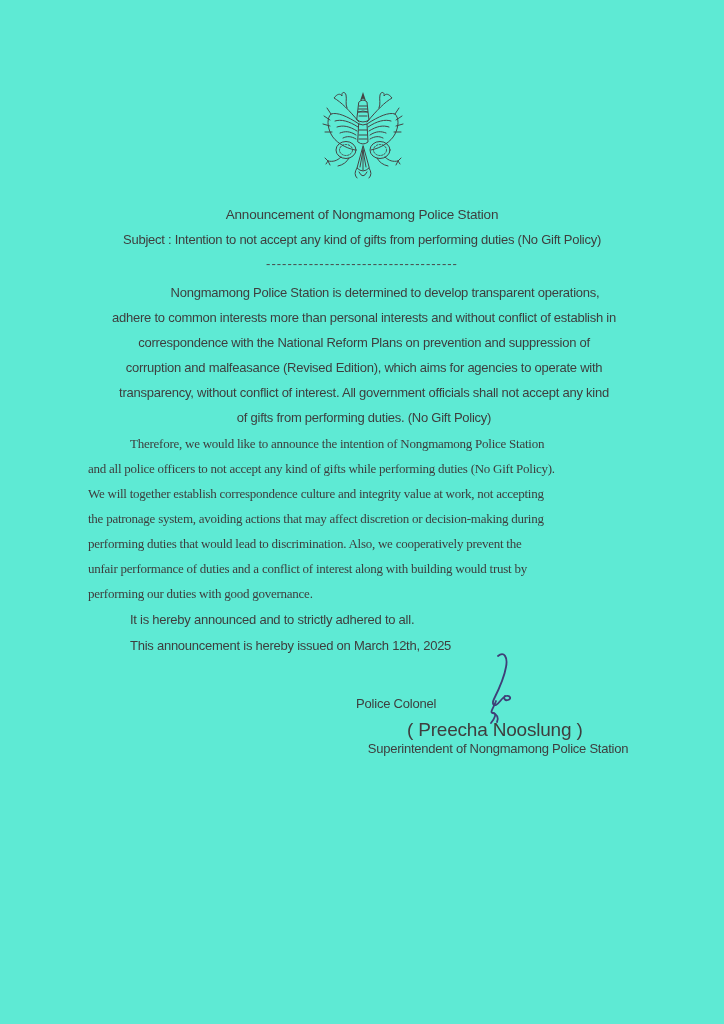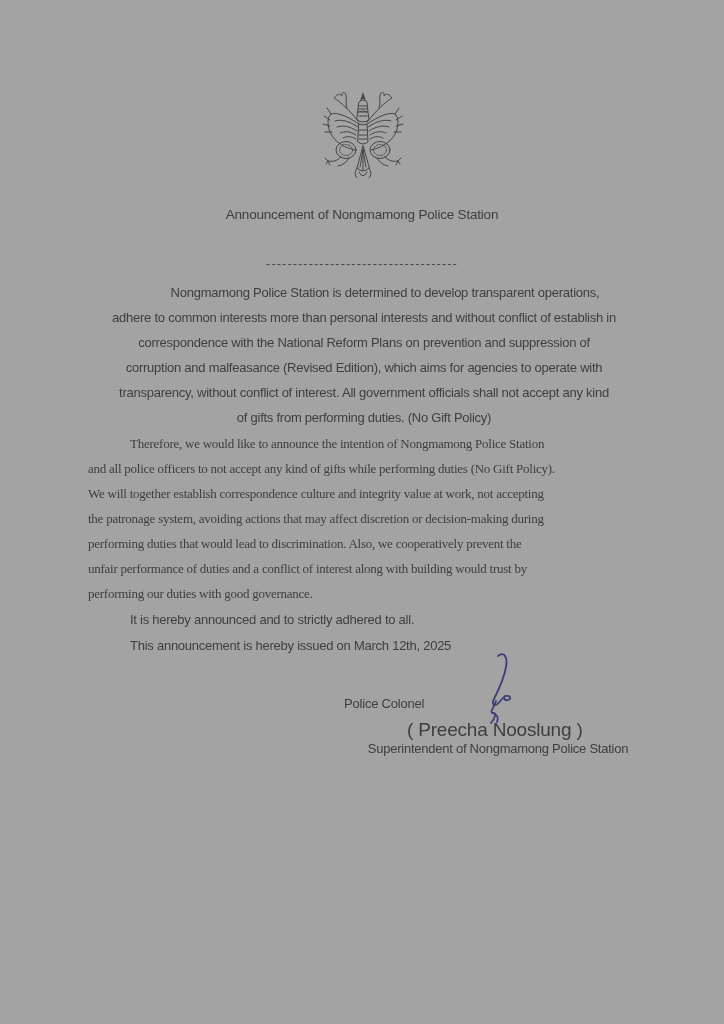--- a/index.html
+++ b/index.html
@@ -4,21 +4,21 @@
 <style>
   html, body {
     margin: 0;
     padding: 0;
     background: #ffffff;
   }
   .page {
     position: relative;
     width: 724px;
     height: 1024px;
-    background: #a3a3a3;
+    background: #5eead4;
     overflow: hidden;
     font-family: "Liberation Sans", sans-serif;
     color: #3e3e3e;
   }
   .emblem {
     position: absolute;
     left: 319px;
     top: 90px;
     width: 88px;
     height: 92px;
@@ -48,21 +48,21 @@
   .line {
     height: 25px;
     line-height: 19px;
     white-space: nowrap;
   }
   .indent { text-indent: 42px; }
   .closing-1 { top: 610px; }
   .closing-2 { top: 636px; }
   .sig-rank {
     position: absolute;
-    left: 344px;
+    left: 356px;
     top: 696px;
     font-size: 13px;
     letter-spacing: -0.2px;
   }
   .sig-name {
     position: absolute;
     left: 407px;
     top: 719px;
     width: 200px;
     font-size: 19px;
@@ -126,20 +126,21 @@
     <path d="M44 56 L38 78 Q44 84 50 78 Z"></path>
     <path d="M44 60 L41 77 M44 60 L47 77 M44 58 L44 80"></path>
     <path d="M38 78 Q34 84 38 88 M50 78 Q54 84 50 88 M40 82 Q44 90 48 82"></path>
 
     <path d="M22 67 C18 71 14 72 9 71 M9 71 L6 68 M9 71 L7 74 M9 71 L11 75"></path>
     <path d="M66 67 C70 71 74 72 79 71 M79 71 L82 68 M79 71 L81 74 M79 71 L77 75"></path>
     <path d="M30 68 C28 72 24 75 19 76 M58 68 C60 72 64 75 69 76"></path>
   </svg>
 
   <div class="title-line doc-title">Announcement of Nongmamong Police Station</div>
+  <div class="title-line doc-subject">Subject : Intention to not accept any kind of gifts from performing duties (No Gift Policy)</div>
   <div class="title-line doc-divider">------------------------------------</div>
 
   <div class="body-block para-1">
     <div class="line indent">Nongmamong Police Station is determined to develop transparent operations,</div>
     <div class="line">adhere to common interests more than personal interests and without conflict of establish in</div>
     <div class="line">correspondence with the National Reform Plans on prevention and suppression of</div>
     <div class="line">corruption and malfeasance (Revised Edition), which aims for agencies to operate with</div>
     <div class="line">transparency, without conflict of interest. All government officials shall not accept any kind</div>
     <div class="line">of gifts from performing duties. (No Gift Policy)</div>
   </div>

